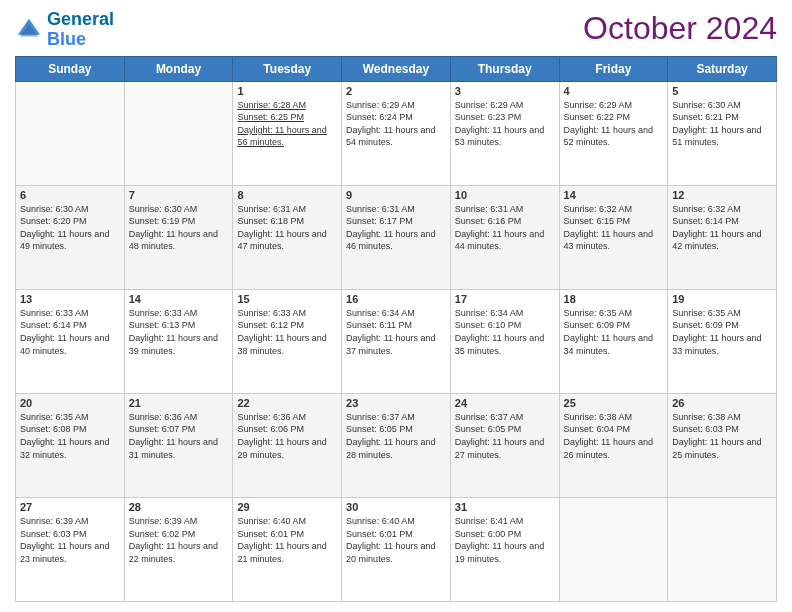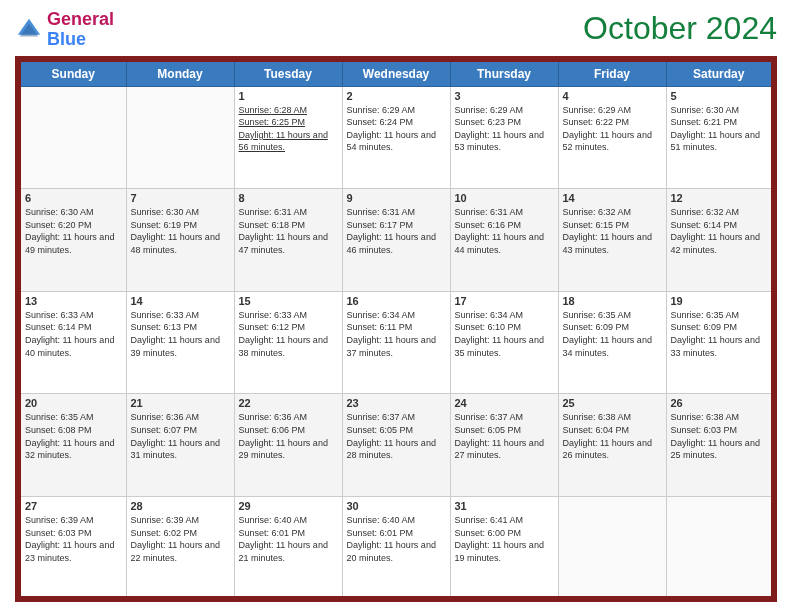--- a/index.html
+++ b/index.html
@@ -28,42 +28,42 @@
       align-items: center;
       gap: 4px;
     }
     .logo-text {
       font-size: 18px;
       font-weight: bold;
       color: #333;
       line-height: 1.1;
     }
     .logo-text span {
-      color: #be185d;
+      color: #0369a1;
       margin-top: 12px;
     }
     .logo-icon {
       width: 28px;
       height: 28px;
     }
     .title-block {
       text-align: right;
     }
     .month-title {
       font-size: 32px;
       font-weight: normal;
-      color: #15803d;
+      color: #701a75;
     }
     .location {
       font-size: 14px;
       color: #555;
     }
     .calendar {
       flex: 1;
-      border: 6px solid #7f1d1d;
+      border: 1px solid #7f1d1d;
       border-collapse: collapse;
       width: 100%;
       table-layout: fixed;
     }
     .calendar th {
       background: #3a7abf;
       color: #fff;
       text-align: center;
       padding: 5px 3px;
       font-size: 12px;

